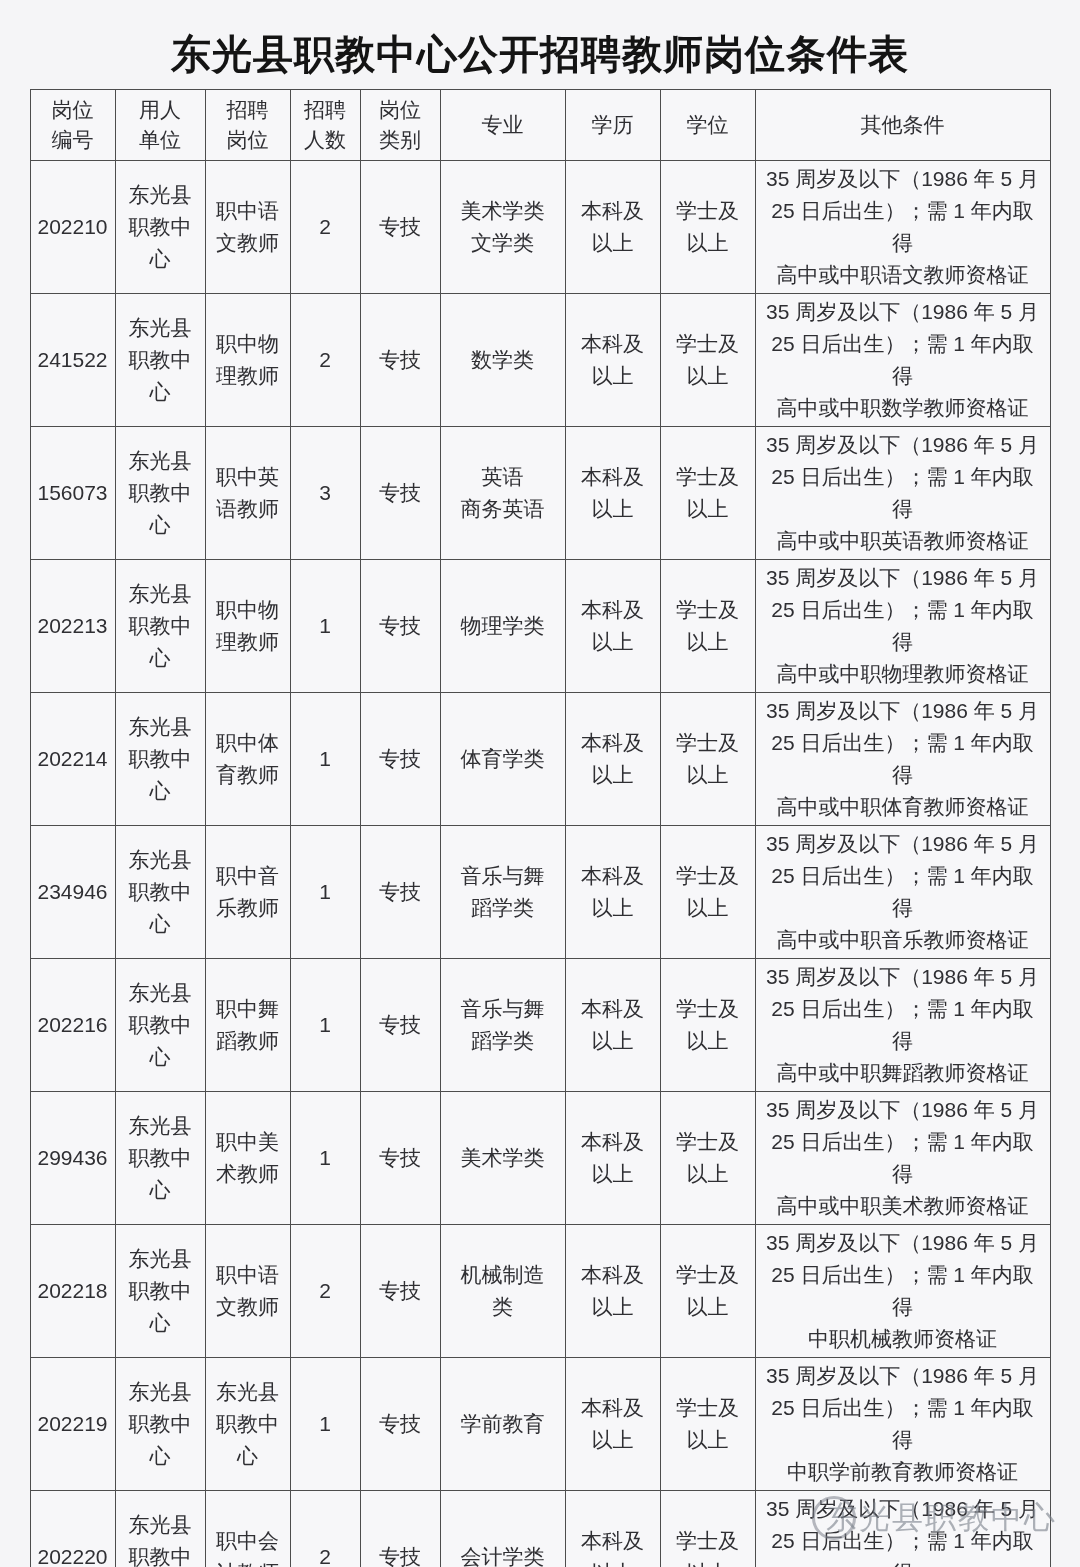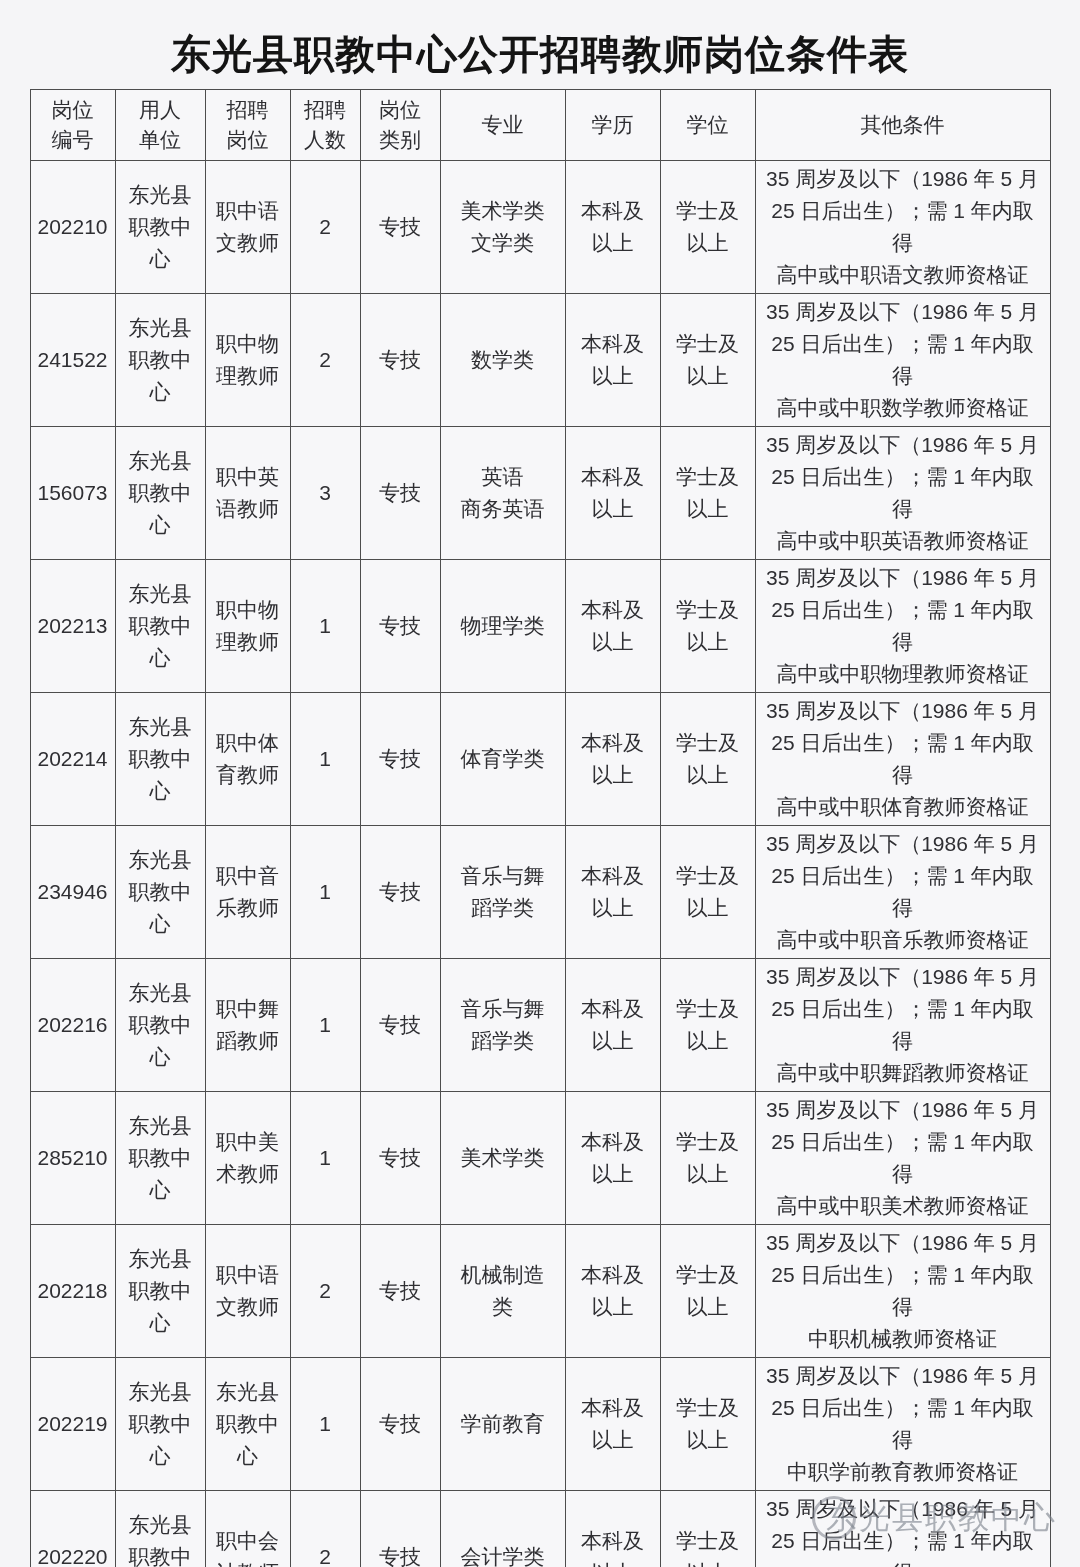--- a/index.html
+++ b/index.html
@@ -218,21 +218,21 @@
 蹈学类</td>
         <td class="cell-education">本科及
 以上</td>
         <td class="cell-degree">学士及
 以上</td>
         <td class="cell-conditions">35 周岁及以下（1986 年 5 月
 25 日后出生）；需 1 年内取得
 高中或中职舞蹈教师资格证</td>
       </tr>
       <tr>
-        <td class="cell-code">285210</td>
+        <td class="cell-code">299436</td>
         <td class="cell-employer">东光县职教中心</td>
         <td class="cell-position">职中美术教师</td>
         <td class="cell-count">1</td>
         <td class="cell-category">专技</td>
         <td class="cell-major">美术学类</td>
         <td class="cell-education">本科及
 以上</td>
         <td class="cell-degree">学士及
 以上</td>
         <td class="cell-conditions">35 周岁及以下（1986 年 5 月

